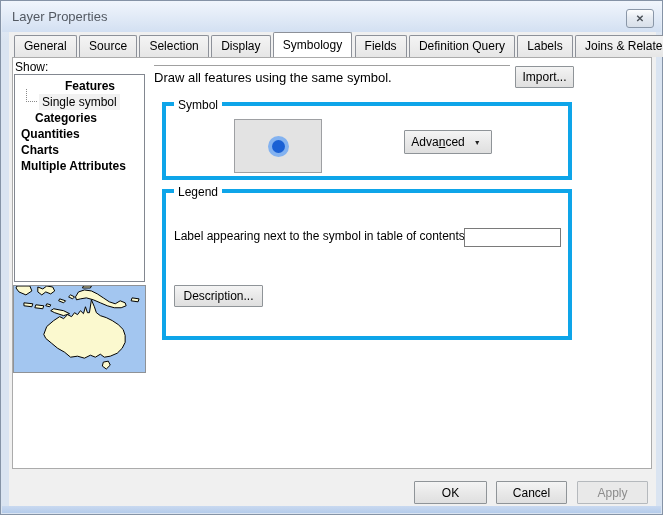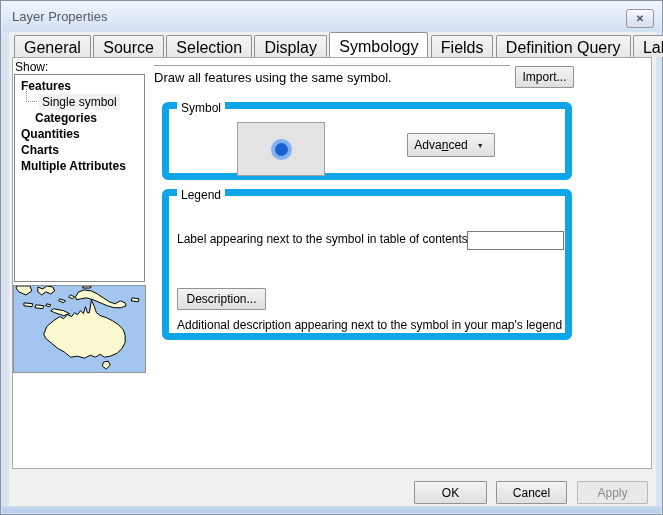--- a/index.html
+++ b/index.html
@@ -38,21 +38,21 @@
   .bottom-strip {
     position:absolute; left:1px; right:1px; bottom:1px; height:7px;
     background:linear-gradient(#C9D9F0,#B5CCEB);
   }
   
   .tabstrip { position:absolute; left:5px; top:3px; height:22px; white-space:nowrap; }
   .tab {
     position:relative; display:inline-block; height:22px; padding:3px 9px 0 9px;
     background:linear-gradient(#F4F4F4,#E6E6E6);
     border:1px solid #8D9199; border-bottom:none; margin-right:-1px;
-    border-radius:2px 2px 0 0; font-size:16px; vertical-align:bottom; cursor:pointer;
+    border-radius:2px 2px 0 0; font-size:12px; vertical-align:bottom; cursor:pointer;
   }
   .tab.active {
     height:25px; margin-top:-3px; padding-top:5px; background:#FFFFFF;
     z-index:3; border-radius:2px 2px 0 0;
   }
   
   .page {
     position:absolute; left:3px; top:25px; width:640px; height:412px;
     background:var(--page_bg); border:1px solid #ABABAB; z-index:2;
   }
@@ -84,21 +84,21 @@
   }
   .btn {
     display:flex; align-items:center; justify-content:center;
     background:linear-gradient(#F4F4F4,#E9E9E9 50%,#DFDFDF);
     border:1px solid #8F9498; border-radius:1px; font-size:12px; cursor:pointer;
     color:#000;
   }
   .btn.disabled { background:#E9E9E9; border-color:#B5B9BD; color:var(--disabled_text); cursor:default; }
   .import-btn { position:absolute; left:502px; top:8px; width:59px; height:22px; }
   .groupbox {
-    position:absolute; border:7px solid #0ea5e9; border-radius:6px;
+    position:absolute; border:4px solid #0ea5e9; border-radius:0;
   }
   .groupbox .caption {
     position:absolute; top:-8px; left:8px; background:#fff; padding:0 4px; font-size:12px;
   }
   .gb-symbol { left:149px; top:44px; width:410px; height:78px; }
   .symbol-preview {
     position:absolute; left:68px; top:13px; width:88px; height:54px;
     background:#E3E3E3; border:1px solid #9EA0A3; cursor:pointer;
     display:flex; align-items:center; justify-content:center;
   }
@@ -153,21 +153,21 @@
         <div class="tab">Joins &amp; Relates</div>
         
         
       </div>
 
       <div class="page">
 
         <span class="show-label">Show:</span>
         <div class="show-list">
           <div class="tree-row b" style="top:3px;">
-            <span class="lbl" style="padding-left:6px;">Features</span>
+            <span class="lbl" style="padding-left:6px;margin-left:44px;">Features</span>
           </div>
           <div class="tree-row child" style="top:19px;">
             <span class="branch"></span>
             <span class="lbl">Single symbol</span>
           </div>
           <div class="tree-row b" style="top:35px;">
             <span class="lbl" style="padding-left:6px;margin-left:14px;">Categories</span>
           </div>
           <div class="tree-row b" style="top:51px;">
             <span class="lbl" style="padding-left:6px;">Quantities</span>
@@ -218,21 +218,20 @@
               <span>ced</span>
             <span class="arrow">▼</span>
           </button>
         </div>
 
         <div class="groupbox gb-legend">
           <span class="caption">Legend</span>
           <span class="legend-caption-text">Label appearing next to the symbol in table of contents:</span>
           <input class="legend-input" type="text" value="" style="">
           <button class="btn description-btn">Description...</button>
-          <span class="additional-text">Additional description appearing next to the symbol in your map's legend</span>
         </div>
       </div>
 
       <button class="btn ok-btn">OK</button>
       <button class="btn disabled apply-btn">Apply</button>
       <button class="btn cancel-btn">Cancel</button>
     </div>
 
     <div class="bottom-strip"></div>
   </div>

